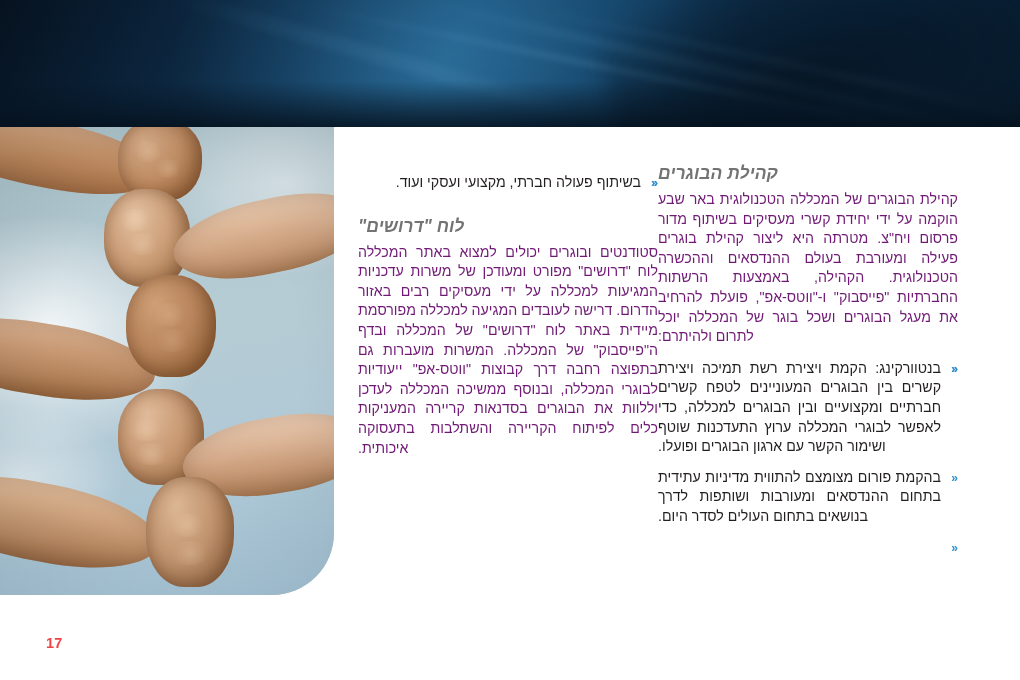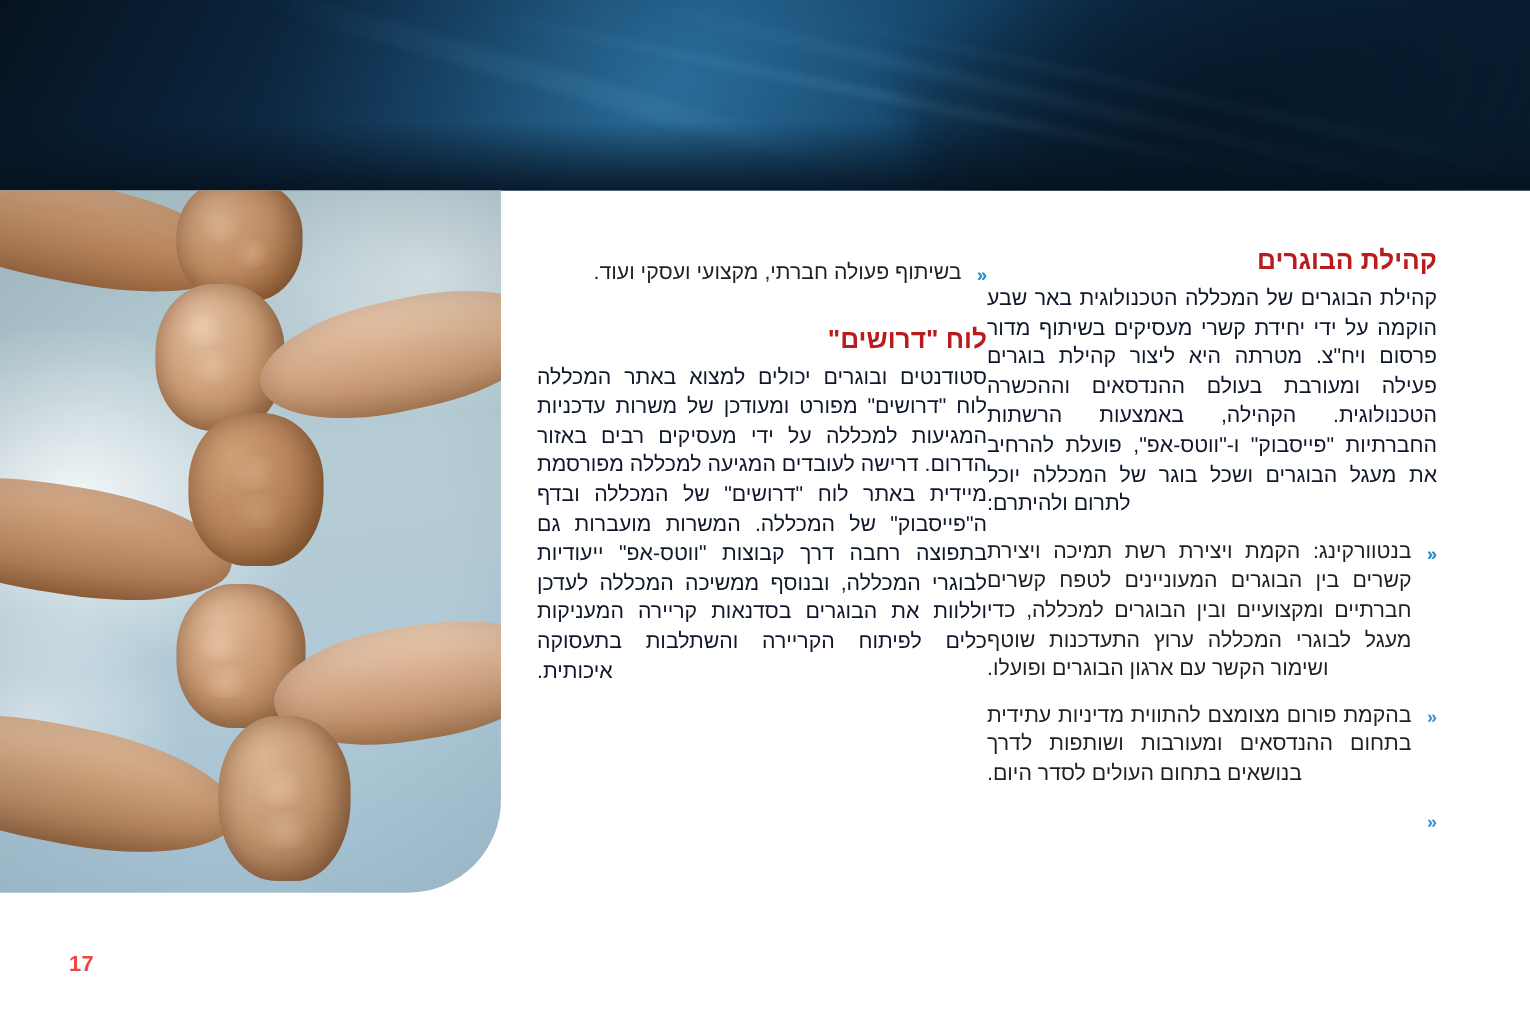--- a/index.html
+++ b/index.html
@@ -132,37 +132,38 @@
   .col {
     position: absolute;
     direction: rtl;
     text-align: justify;
     color: #231f20;
   }
   .col-right { right: 62px; top: 162px; width: 300px; }
   .col-mid   { right: 362px; top: 162px; width: 300px; }
 
   .sec-title {
-    color: #b91c1c;
+    color: #737373;
     font-size: 17.5px;
     font-weight: bold;
     line-height: 22px;
-    text-align: right;
+    text-align: left;
     margin: 0 0 6px 0;
     letter-spacing: 0;
+    font-style: italic;
   }
   .sec-title.mid-title { margin-top: 22px; }
 
   .para {
     font-size: 14.2px;
     line-height: 19.6px;
     margin: 0;
     text-align: justify;
     text-align-last: left;
-    color: #0f172a;
+    color: #701a75;
   }
 
   ul.bullets {
     list-style: none;
     margin: 12px 0 0 0;
     padding: 0;
   }
   ul.bullets.tight { margin-top: 0; }
   ul.bullets li {
     position: relative;
@@ -278,21 +279,21 @@
     <h2 class="sec-title">קהילת הבוגרים</h2>
 
     <p class="para">קהילת הבוגרים של המכללה הטכנולוגית באר שבע הוקמה על ידי יחידת קשרי מעסיקים בשיתוף מדור פרסום ויח"צ. מטרתה היא ליצור קהילת בוגרים פעילה ומעורבת בעולם ההנדסאים וההכשרה הטכנולוגית. הקהילה, באמצעות הרשתות החברתיות "פייסבוק" ו-"ווטס-אפ", פועלת להרחיב את מעגל הבוגרים ושכל בוגר של המכללה יוכל לתרום ולהיתרם:</p>
 
     <ul class="bullets">
       <li>
         <span class="bullet-mark">«</span>
       </li>
       <li>
         <span class="bullet-mark">«</span>
-        <span>בנטוורקינג: הקמת ויצירת רשת תמיכה ויצירת קשרים בין הבוגרים המעוניינים לטפח קשרים חברתיים ומקצועיים ובין הבוגרים למכללה, כדי מעגל לבוגרי המכללה ערוץ התעדכנות שוטף ושימור הקשר עם ארגון הבוגרים ופועלו.</span>
+        <span>בנטוורקינג: הקמת ויצירת רשת תמיכה ויצירת קשרים בין הבוגרים המעוניינים לטפח קשרים חברתיים ומקצועיים ובין הבוגרים למכללה, כדי לאפשר לבוגרי המכללה ערוץ התעדכנות שוטף ושימור הקשר עם ארגון הבוגרים ופועלו.</span>
       </li>
       <li>
         <span class="bullet-mark">«</span>
         <span>בהקמת פורום מצומצם להתווית מדיניות עתידית בתחום ההנדסאים ומעורבות ושותפות לדרך בנושאים בתחום העולים לסדר היום.</span>
       </li>
       <li class="short">
         <span class="bullet-mark">«</span>
       </li>
     </ul>
   </div>

